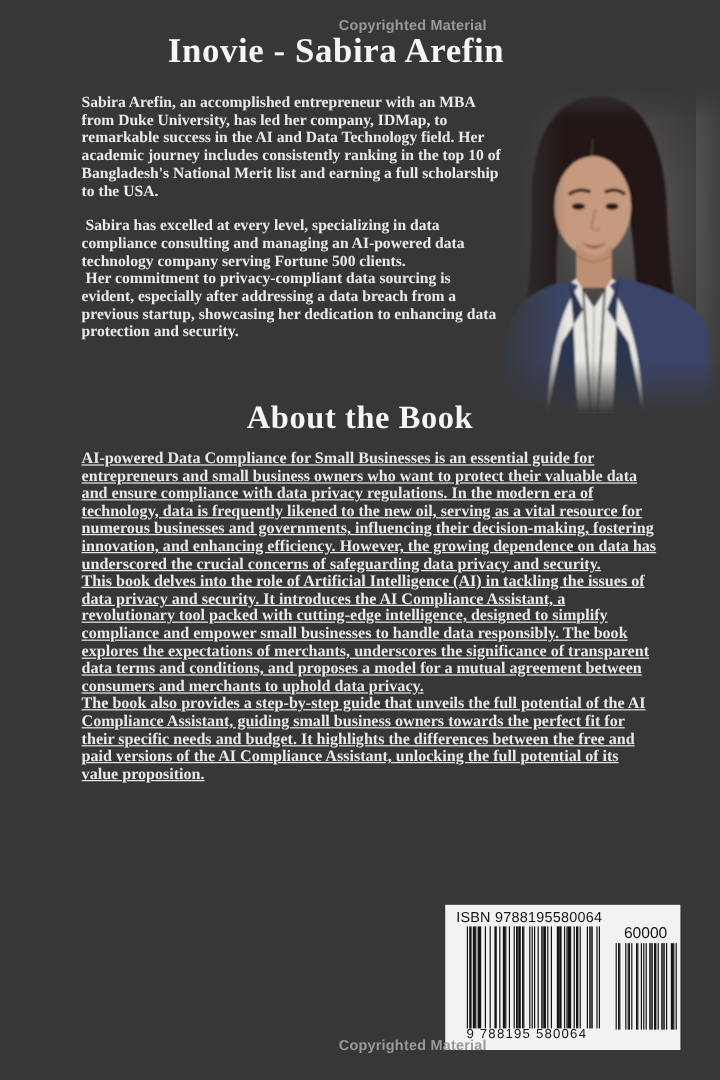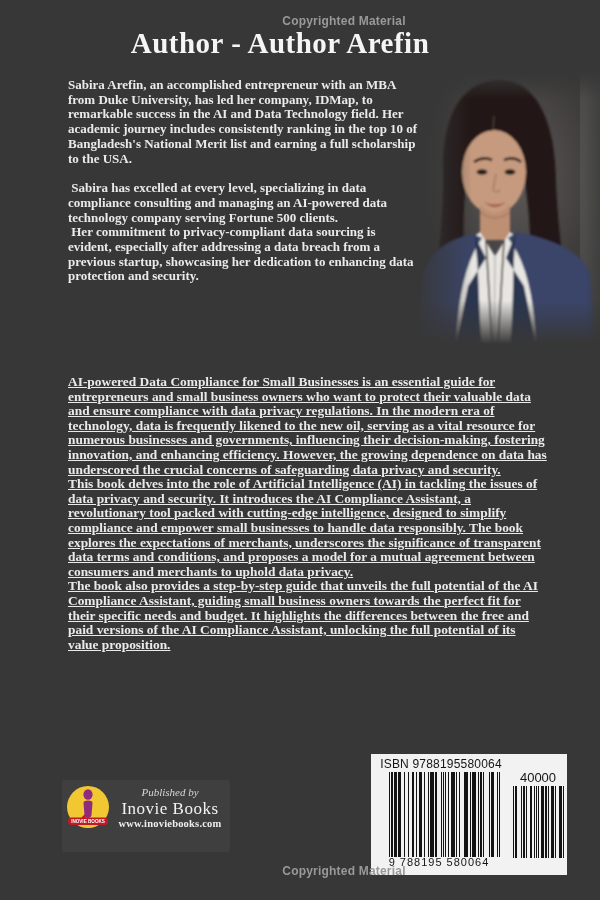--- a/index.html
+++ b/index.html
@@ -79,21 +79,21 @@
   .digits{position:absolute; left:2px; top:102px; width:132px; text-align:center;
     font-size:11px; white-space:nowrap; letter-spacing:1px;}
 </style>
 </head>
 <body>
 
 <div class="page">
 
   <div class="copyright top">Copyrighted Material</div>
 
-  <h1 class="author-title">Author - Author Arefin</h1>
+  <h1 class="author-title">Inovie - Sabira Arefin</h1>
 
   <div class="photo">
     <svg width="188" height="272" viewBox="0 0 188 272">
       <defs>
         <radialGradient id="bgrad" cx="55%" cy="38%" r="75%">
           <stop offset="0%" stop-color="#5d5a58"></stop>
           <stop offset="55%" stop-color="#3f3d3c"></stop>
           <stop offset="100%" stop-color="#2c2c2c"></stop>
         </radialGradient>
         <filter id="soft" x="-10%" y="-10%" width="120%" height="120%">
@@ -136,42 +136,28 @@
     </svg>
     <div class="fade"></div>
   </div>
 
   <div class="bio">
     <p>Sabira Arefin, an accomplished entrepreneur with an MBA from Duke University, has led her company, IDMap, to remarkable success in the AI and Data Technology field. Her academic journey includes consistently ranking in the top 10 of Bangladesh's National Merit list and earning a full scholarship to the USA.</p>
     <p>&nbsp;Sabira has excelled at every level, specializing in data compliance consulting and managing an AI-powered data technology company serving Fortune 500 clients.
 &nbsp;Her commitment to privacy-compliant data sourcing is evident, especially after addressing a data breach from a previous startup, showcasing her dedication to enhancing data protection and security.</p>
   </div>
 
+  <h2 class="book-title">About the Book</h2>
 
   <div class="about">
     <p>AI-powered Data Compliance for Small Businesses is an essential guide for entrepreneurs and small business owners who want to protect their valuable data and ensure compliance with data privacy regulations. In the modern era of technology, data is frequently likened to the new oil, serving as a vital resource for numerous businesses and governments, influencing their decision-making, fostering innovation, and enhancing efficiency. However, the growing dependence on data has underscored the crucial concerns of safeguarding data privacy and security.</p>
     <p>This book delves into the role of Artificial Intelligence (AI) in tackling the issues of data privacy and security. It introduces the AI Compliance Assistant, a revolutionary tool packed with cutting-edge intelligence, designed to simplify compliance and empower small businesses to handle data responsibly. The book explores the expectations of merchants, underscores the significance of transparent data terms and conditions, and proposes a model for a mutual agreement between consumers and merchants to uphold data privacy.</p>
     <p>The book also provides a step-by-step guide that unveils the full potential of the AI Compliance Assistant, guiding small business owners towards the perfect fit for their specific needs and budget. It highlights the differences between the free and paid versions of the AI Compliance Assistant, unlocking the full potential of its value proposition.</p>
   </div>
 
-  <div class="publisher">
-    <svg width="46" height="48" viewBox="0 0 46 48">
-      <circle cx="22" cy="23" r="21" style="fill:var(--logo-yellow)"></circle>
-      <ellipse cx="22" cy="10.5" rx="4.6" ry="5.2" style="fill:var(--logo-purple)"></ellipse>
-      <path d="M17.5,19 C17.5,15.8 26.5,15.8 26.5,19 L25.5,31 C25.2,35 18.8,35 18.5,31 Z" style="fill:var(--logo-purple)"></path>
-      <path d="M19,30 Q15,33 14,37 L20,36 Z" style="fill:var(--logo-red)"></path>
-      <rect x="2" y="33.5" width="40" height="7.5" rx="3.5" style="fill:var(--logo-red)"></rect>
-      <text x="22" y="39" text-anchor="middle" font-family="Liberation Sans, sans-serif" font-size="4.6" font-weight="bold" fill="#ffffff">INOVIE BOOKS</text>
-    </svg>
-    <div class="ptext">
-      <div class="published-by">Published by</div>
-      <div class="pub-name">Inovie Books</div>
-      <div class="pub-site">www.inoviebooks.com</div>
-    </div>
-  </div>
 
   <div class="barcode">
     <div class="isbn-label">ISBN 9788195580064</div>
     <div class="bars main-bars">
         <span class="on"></span>
         <span></span>
         <span class="on"></span>
         <span></span>
         <span class="on"></span>
         <span class="on"></span>
@@ -258,21 +244,21 @@
         <span></span>
         <span class="on"></span>
         <span class="on"></span>
         <span class="on"></span>
         <span></span>
         <span></span>
         <span class="on"></span>
         <span></span>
         <span class="on"></span>
       </div>
-    <div class="price-code">40000</div>
+    <div class="price-code">60000</div>
     <div class="bars addon-bars">
         <span></span>
         <span class="on"></span>
         <span></span>
         <span class="on"></span>
         <span class="on"></span>
         <span></span>
         <span></span>
         <span></span>
         <span class="on"></span>

